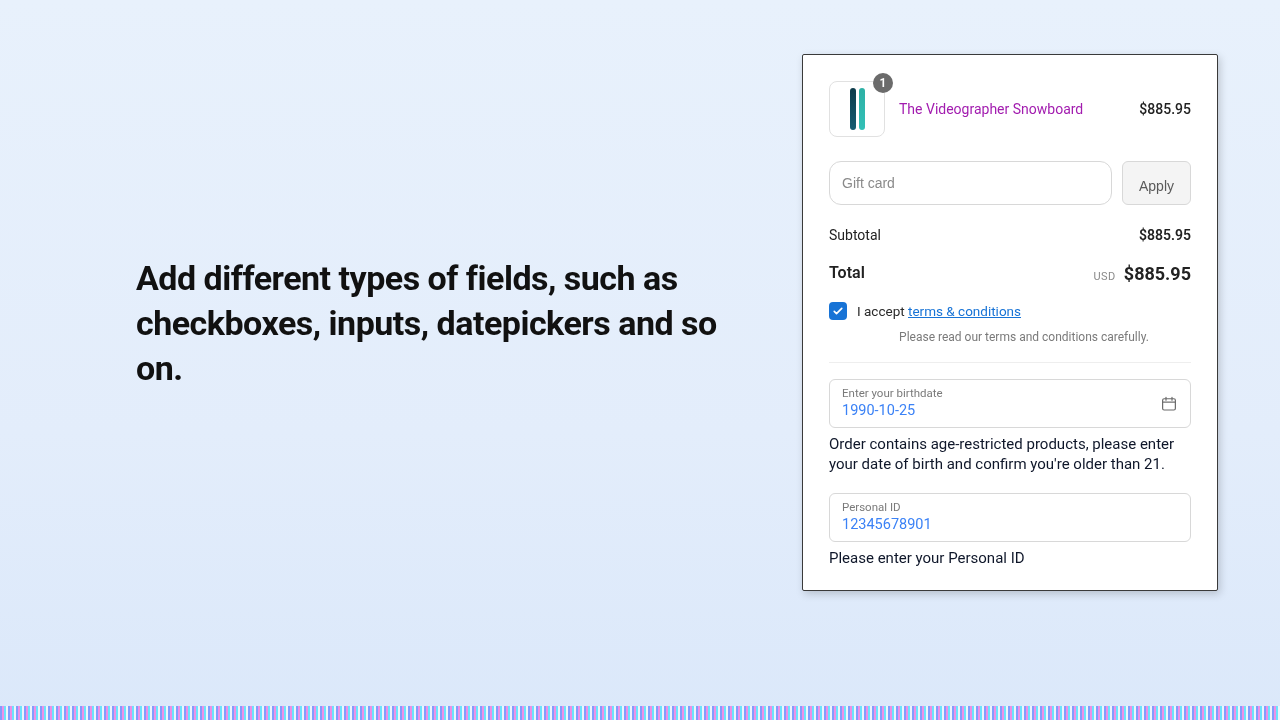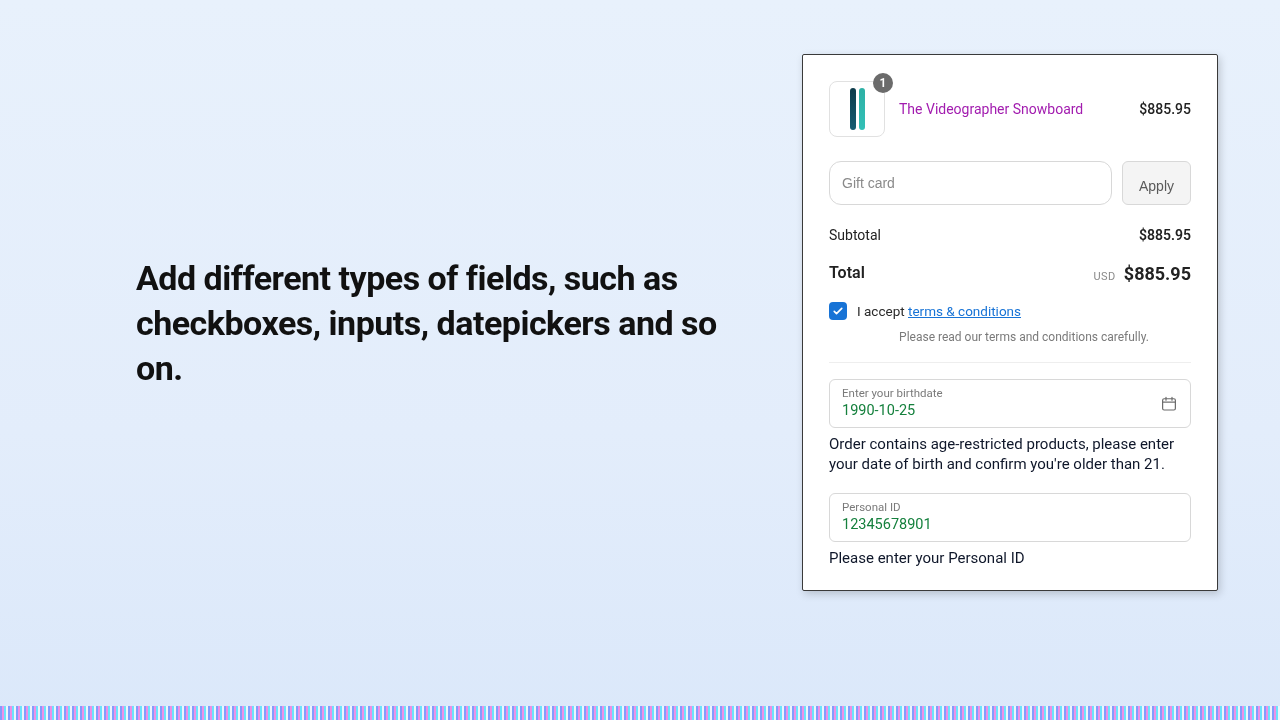--- a/index.html
+++ b/index.html
@@ -89,21 +89,21 @@
   .terms-link { color:#1773d6; text-decoration:underline; cursor:pointer; }
   .terms-hint { font-size:12px; color:#7a7a7a; margin:10px 0 0 28px;text-align:center; }
 
   .divider { height:1px; background:#eee; margin:18px 0 16px; }
 
   .field-box {
     border:1px solid #d8d8d8; border-radius:6px;
     padding:6px 12px 8px 12px; position:relative;
   }
   .field-label { font-size:11.5px; color:#7a7a7a; }
-  .field-value { font-size:14.5px; color:#15803d; margin-top:2px; }
+  .field-value { font-size:14.5px; color:#3b82f6; margin-top:2px; }
   .cal-icon {
     position:absolute; right:12px; top:50%; transform:translateY(-50%);
     width:18px; height:18px; color:#6a6a6a;
   }
   .help { font-size:15px; color:#0f172a; margin-top:6px; line-height:1.35; }
 
   .field-gap { height:18px; }
 </style>
 </head>
 <body>

